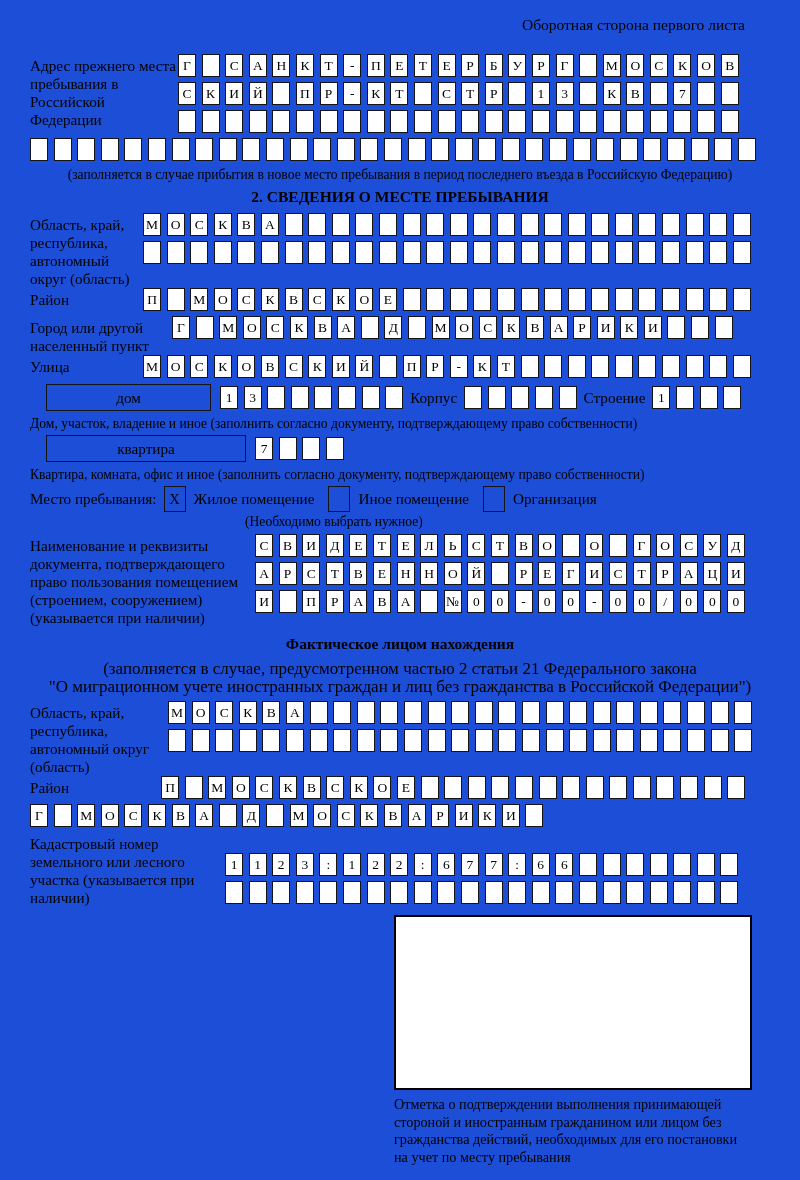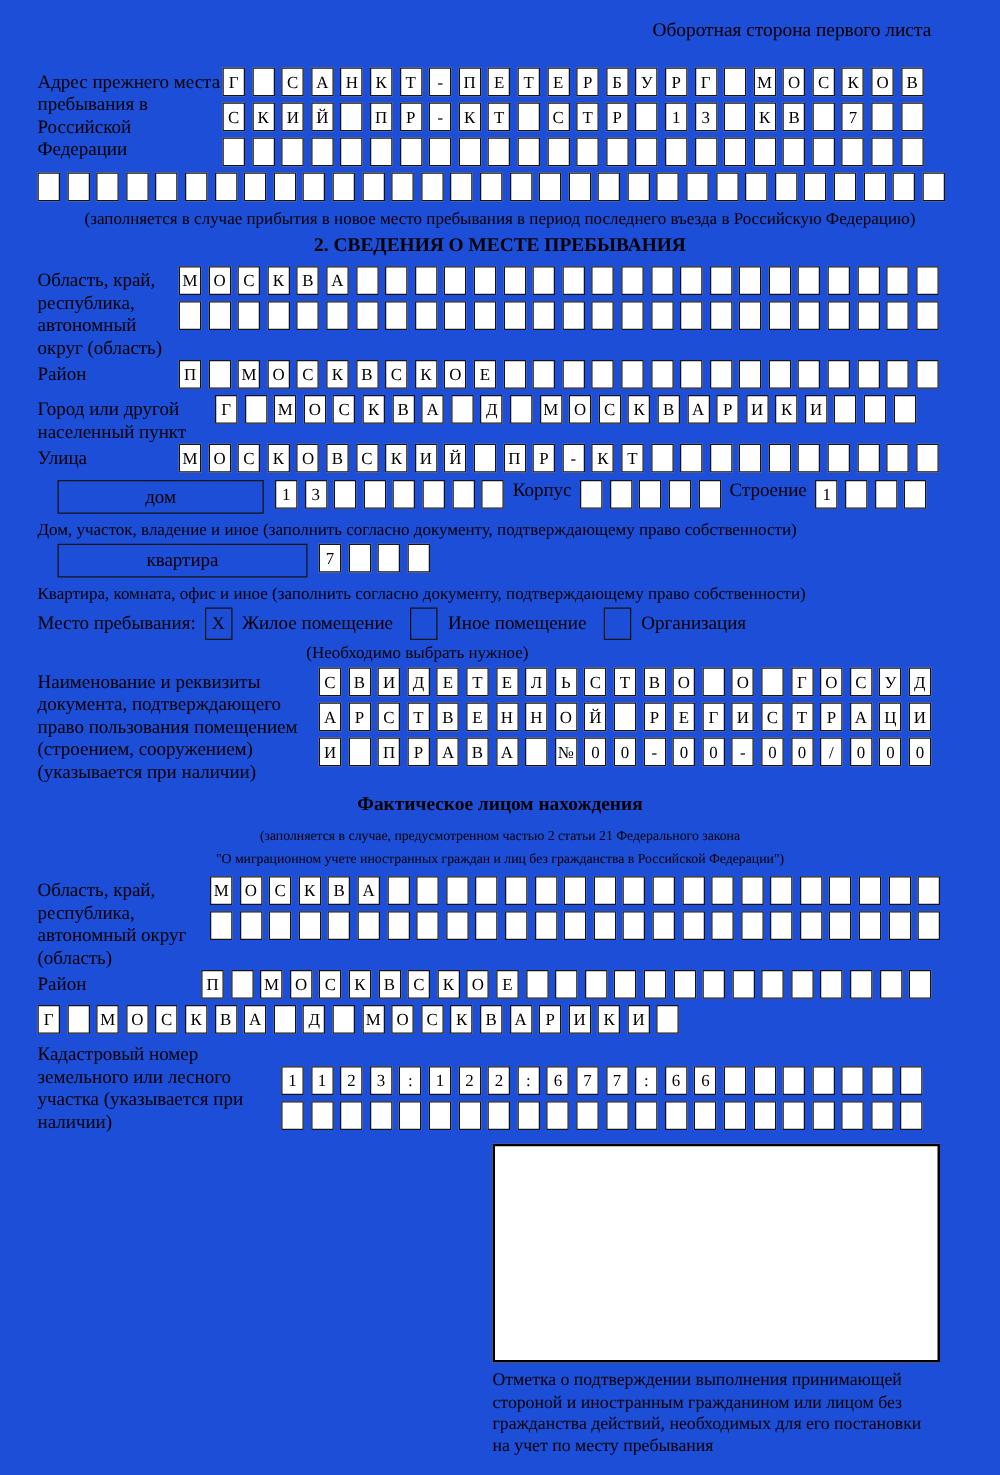--- a/index.html
+++ b/index.html
@@ -20,36 +20,36 @@
   .cell { flex:0 0 18px; width:18px; height:23px; box-sizing:border-box;
           border:1.7px solid #141414; display:flex; align-items:center; justify-content:center;
           font-size:13.5px; line-height:1; background:#fff; }
   .padtop { padding-top:21px; }
 
   .caption { font-size:13.6px; line-height:17px; margin:1px 0 3px 0; }
   .center { text-align:center; width:740px; }
 
   .title { font-weight:bold; font-size:15.5px; width:740px; text-align:center; margin:5px 0 7px 0; }
 
-  .houserow, .aptrow { display:flex; margin:1px 12px 4px 0;padding-left:16px; }
+  .houserow, .aptrow { display:flex; align-items:center; margin:1px 12px 4px 0;padding-left:16px; }
   .houserow .boxrow, .aptrow .boxrow { margin-bottom:0; }
   .widebox { height:27px; box-sizing:border-box; border:1.7px solid #141414;
              display:flex; align-items:center; justify-content:center; font-size:15.2px; flex:none; }
   .wb165 { width:165px; margin-right:9px; }
   .wb200 { width:200px; margin-right:9px; }
   .inlbl { font-size:15.2px; margin:0 7px; flex:none; }
 
   .stayrow { display:flex; align-items:center; margin:3px 0 2px 0; font-size:15.2px; }
   .checkbox { width:22px; height:26px; box-sizing:border-box; border:1.7px solid #141414;
               display:flex; align-items:center; justify-content:center; font-size:14.5px; flex:none; }
   .staylbl { margin-right:7px; }
   .optlbl { margin:0 14px 0 8px; }
   .staynote { font-size:13.6px; margin:0 0 4px 215px; }
 
-  .al-caption { font-size:11px; line-height:18px; width:740px; text-align:center; }
+  .al-caption { font-size:17px; line-height:18px; width:740px; text-align:center; }
 
   .stampwrap { margin-left:364px; width:358px; margin-top:6px; }
   .stampbox { width:358px; height:175px; box-sizing:border-box; border:2px solid #000; background:#fff; }
   .stampcaption { margin-top:6px; font-size:14.2px; line-height:17.5px; }
 </style>
 </head>
 <body>
 
 <div class="page">
 

